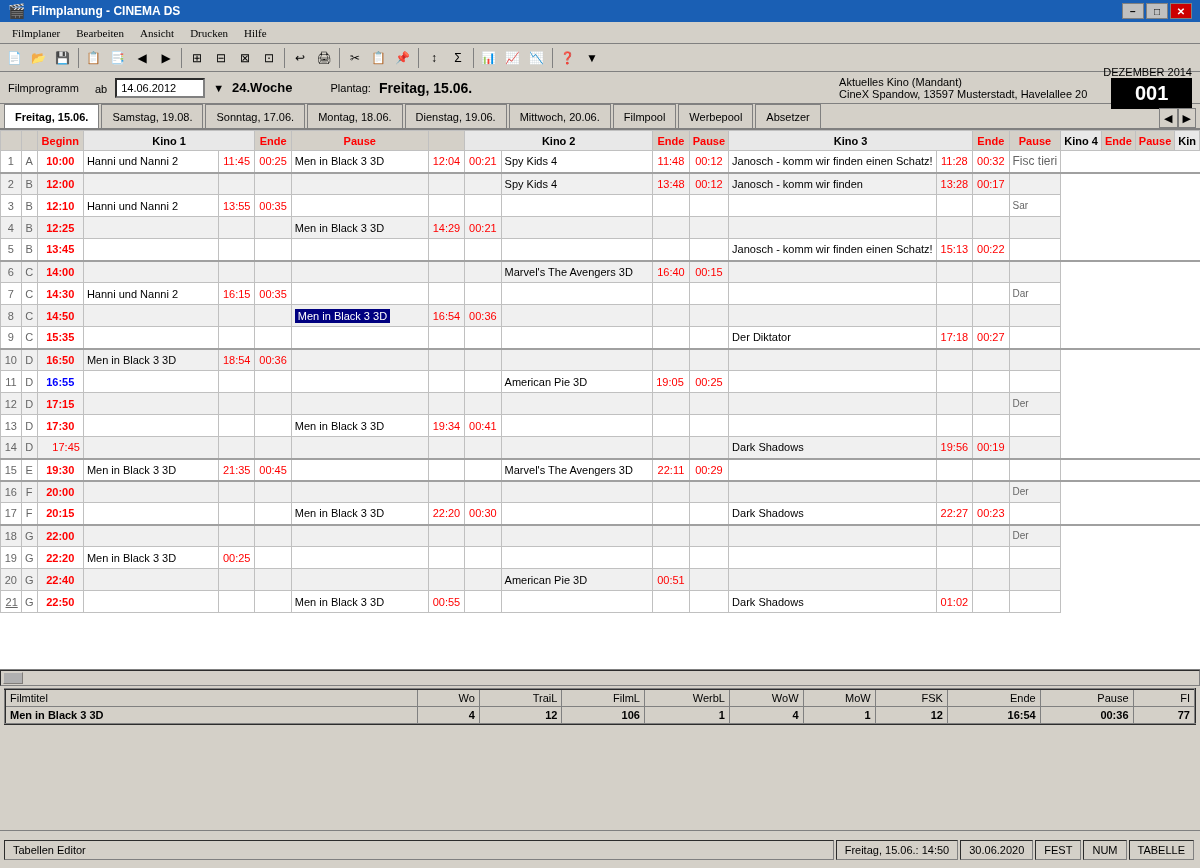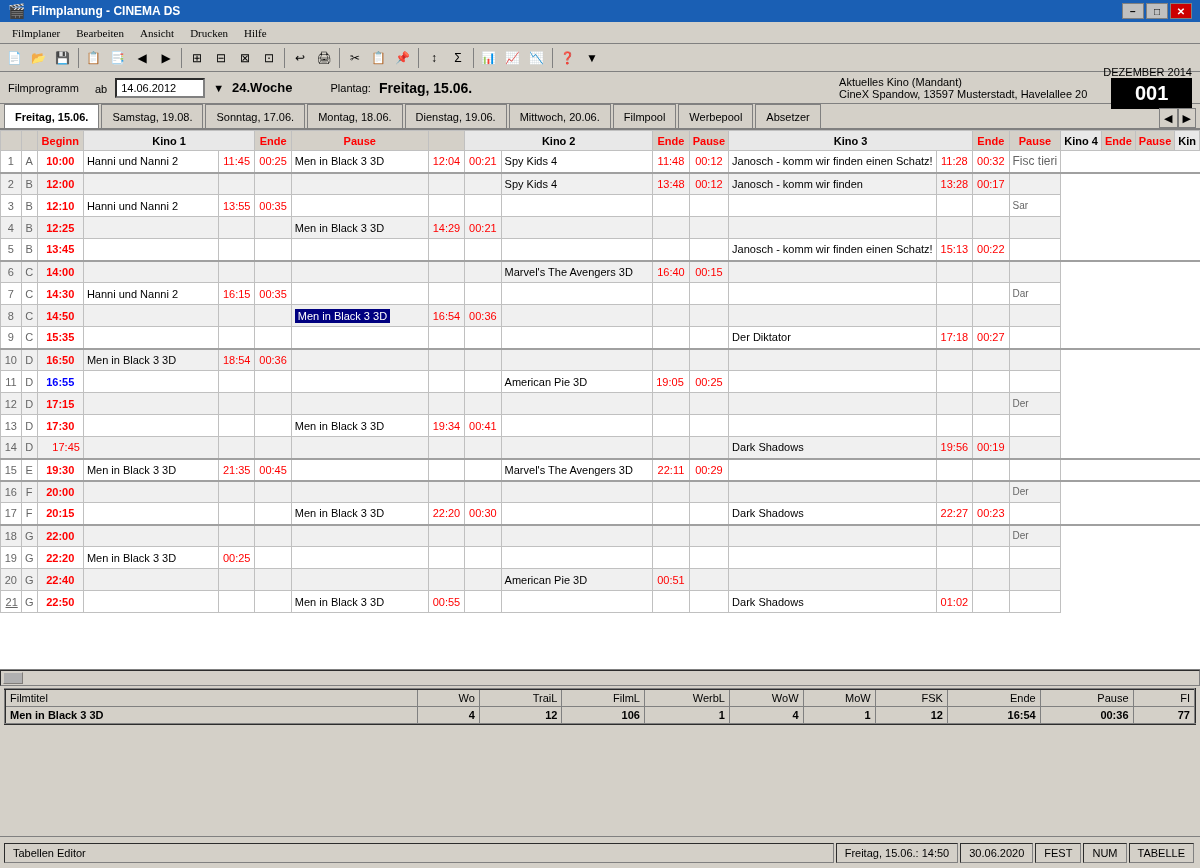--- a/index.html
+++ b/index.html
@@ -161,21 +161,21 @@
     .bottom-table td {
       border: 1px solid #808080;
       padding: 2px 4px;
       font-size: 11px;
     }
     .bottom-table .data-row td { font-weight: bold; }
 
     
     .status-bar {
       background: #d4d0c8;
-      height: 32px;
+      height: 38px;
       display: flex;
       align-items: center;
       border-top: 1px solid #808080;
       font-size: 11px;
       padding: 0 4px;
       position: absolute;
       bottom: 0; left: 0; right: 0;
     }
     .status-section {
       padding: 2px 8px;

